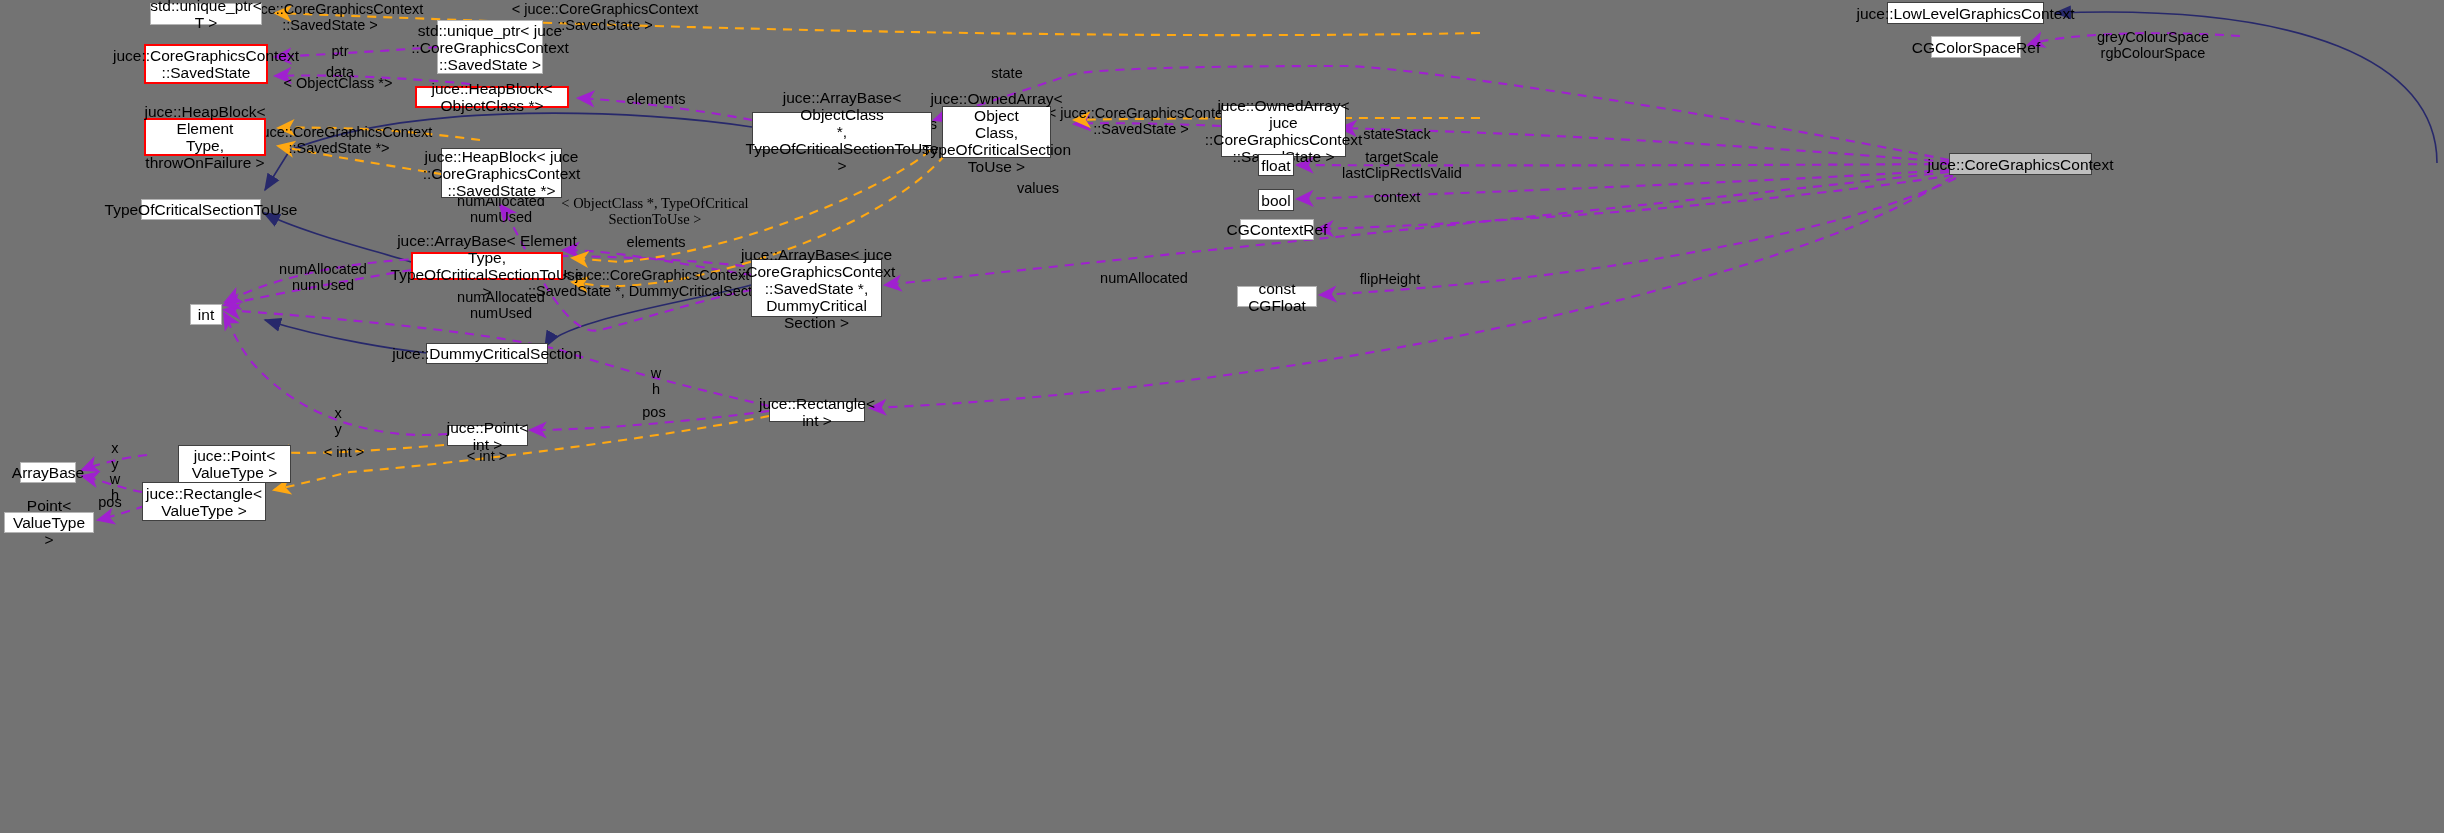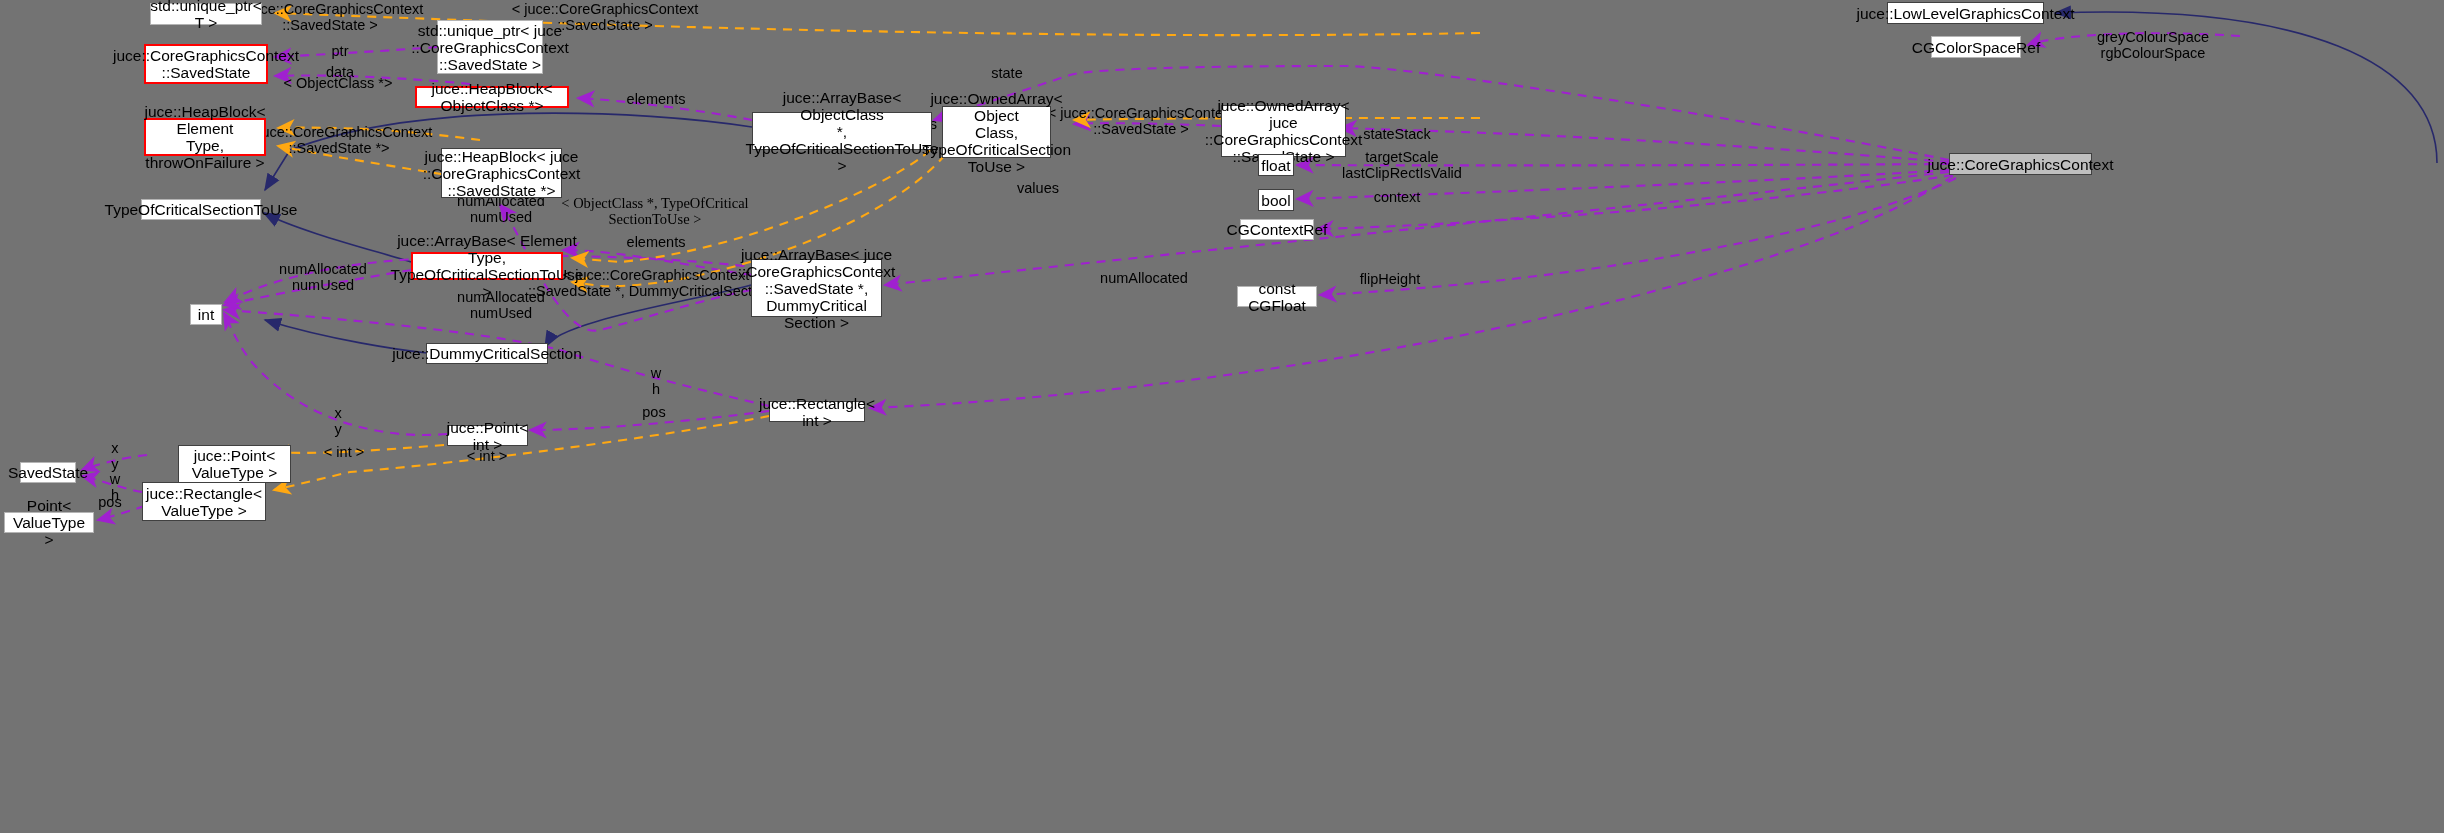--- a/index.html
+++ b/index.html
@@ -148,21 +148,21 @@
 Type, TypeOfCriticalSectionToUse &gt;</div>
   <div class="node n-black" style="left:751px;top:259px;width:131px;height:58px;">juce::ArrayBase&lt; juce
 ::CoreGraphicsContext
 ::SavedState *, DummyCritical
 Section &gt;</div>
   <div class="node n-grey" style="left:1237px;top:286px;width:80px;height:21px;">const CGFloat</div>
   <div class="node n-grey" style="left:190px;top:304px;width:32px;height:21px;">int</div>
   <div class="node n-black" style="left:426px;top:343px;width:122px;height:21px;">juce::DummyCriticalSection</div>
   <div class="node n-black" style="left:769px;top:401px;width:96px;height:21px;">juce::Rectangle&lt; int &gt;</div>
   <div class="node n-black" style="left:447px;top:425px;width:81px;height:21px;">juce::Point&lt; int &gt;</div>
-  <div class="node n-grey" style="left:20px;top:462px;width:56px;height:21px;">SavedState</div>
+  <div class="node n-grey" style="left:20px;top:462px;width:56px;height:21px;">ArrayBase</div>
   <div class="node n-black" style="left:138px;top:445px;width:113px;height:38px;margin-left:40px;">juce::Point&lt; ValueType &gt;</div>
   <div class="node n-black" style="left:142px;top:482px;width:124px;height:39px;">juce::Rectangle&lt; ValueType &gt;</div>
   <div class="node n-grey" style="left:4px;top:512px;width:90px;height:21px;">Point&lt; ValueType &gt;</div>
 
   <div class="edge-label" style="left:330px;top:2px;">&lt; juce::CoreGraphicsContext
 ::SavedState &gt;</div>
   <div class="edge-label" style="left:605px;top:2px;">&lt; juce::CoreGraphicsContext
 ::SavedState &gt;</div>
   <div class="edge-label" style="left:340px;top:44px;">ptr</div>
   <div class="edge-label" style="left:2153px;top:30px;">greyColourSpace

